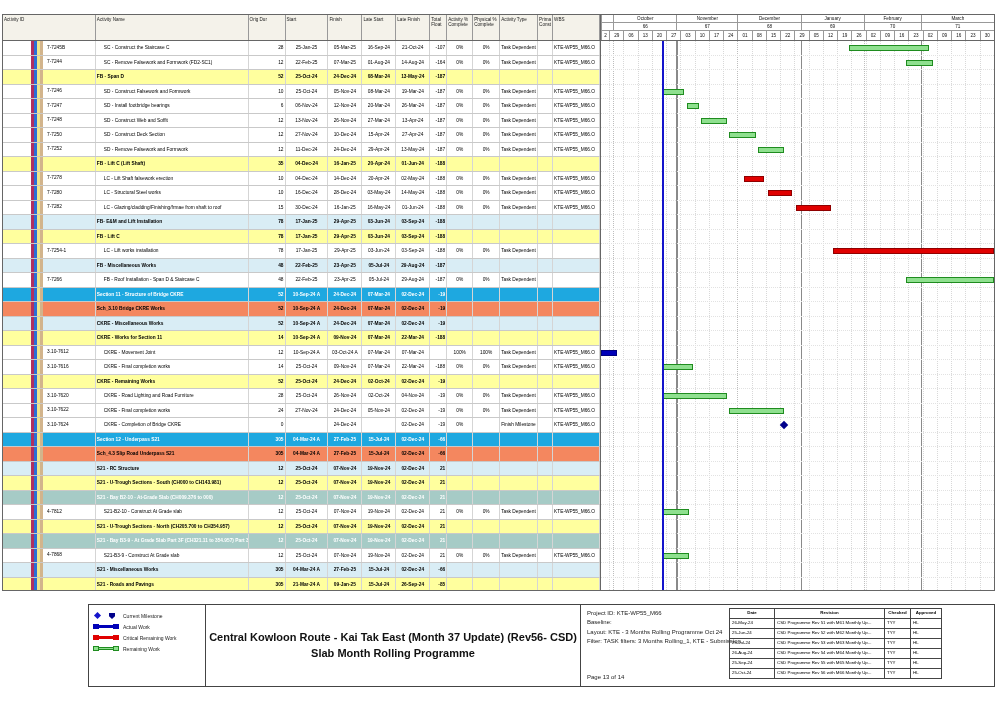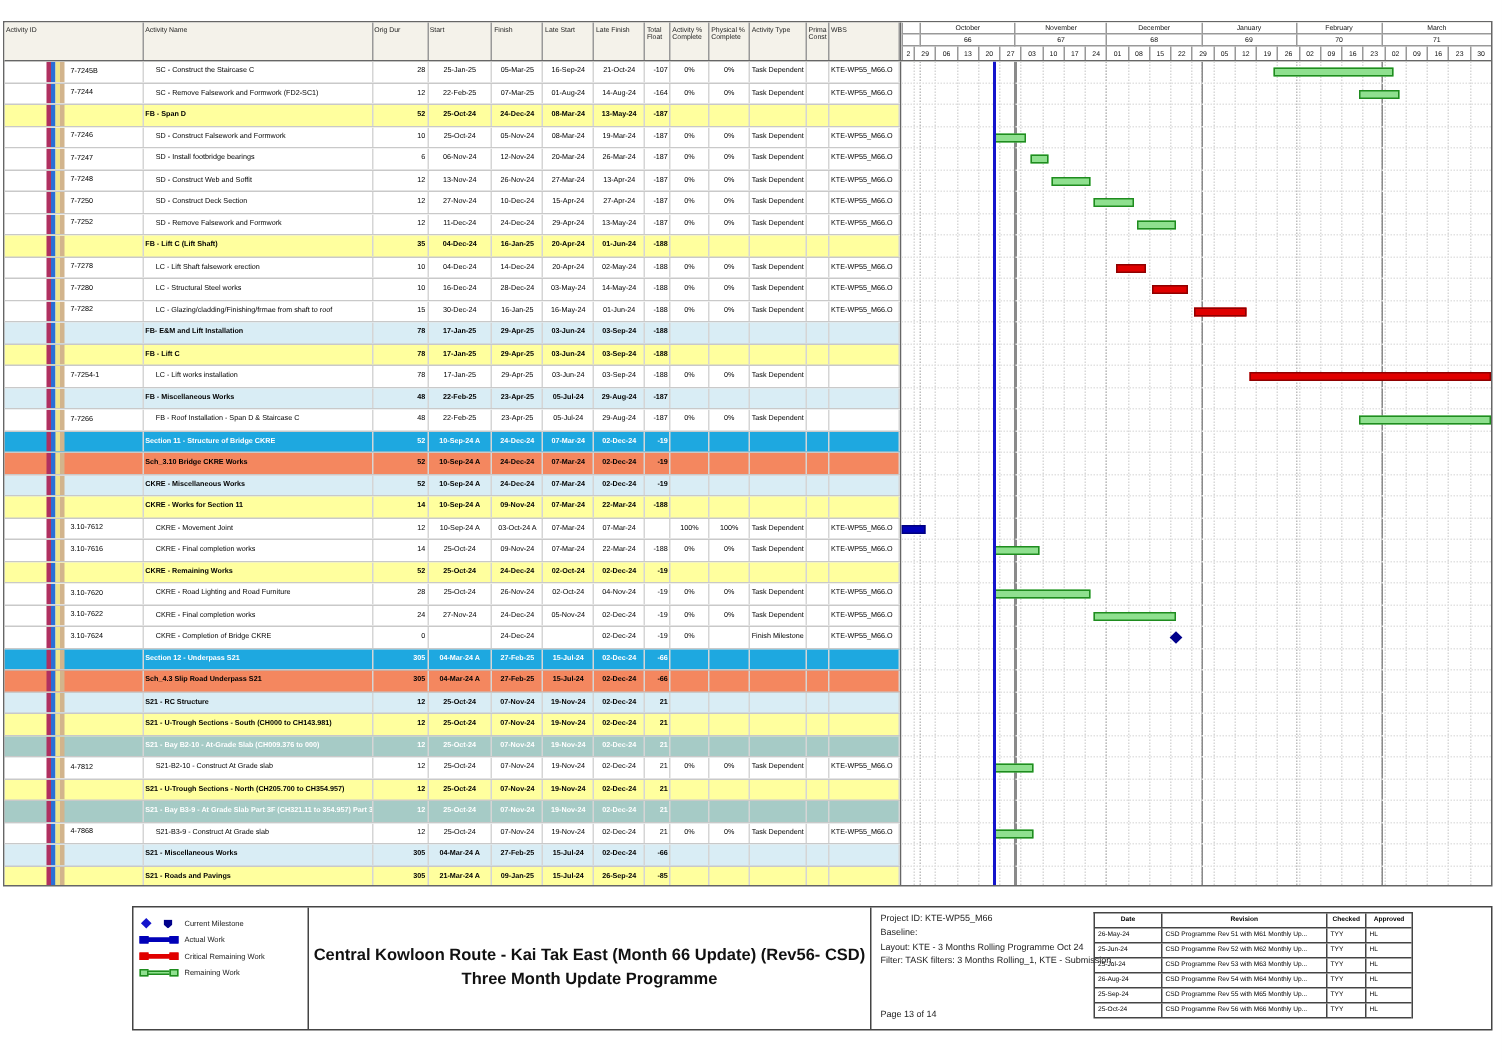--- a/index.html
+++ b/index.html
@@ -1155,22 +1155,22 @@
             <div class="lbar">
               <div class="e1" style="background: rgb(143, 224, 143); border: 1px solid rgb(31, 140, 31);"></div>
               <div class="mid" style="background: rgb(143, 224, 143); border: 1px solid rgb(31, 140, 31);"></div>
               <div class="e2" style="background: rgb(143, 224, 143); border: 1px solid rgb(31, 140, 31);"></div>
             </div>
           </div>
           <div class="ltxt">Remaining Work</div>
         </div>
       </div>
     <div class="titlebox">
-      <div class="t1">Central Kowloon Route - Kai Tak East (Month 66 Update) (Rev56- CSD)</div>
-      <div class="t2">Three Month Update Programme</div>
+      <div class="t1">Central Kowloon Route - Kai Tak East (Month 37 Update) (Rev56- CSD)</div>
+      <div class="t2">Slab Month Rolling Programme</div>
     </div>
     <div class="rightbox">
       <div id="infolines">
           <div class="infoline">Project ID: KTE-WP55_M66</div>
           <div class="infoline">Baseline:</div>
           <div class="infoline">Layout: KTE - 3 Months Rolling Programme Oct 24</div>
           <div class="infoline">Filter: TASK filters: 3 Months Rolling_1, KTE - Submission.</div>
         </div>
       <div class="pageline">Page 13 of 14</div>
       <div class="revtable" id="revtable">

